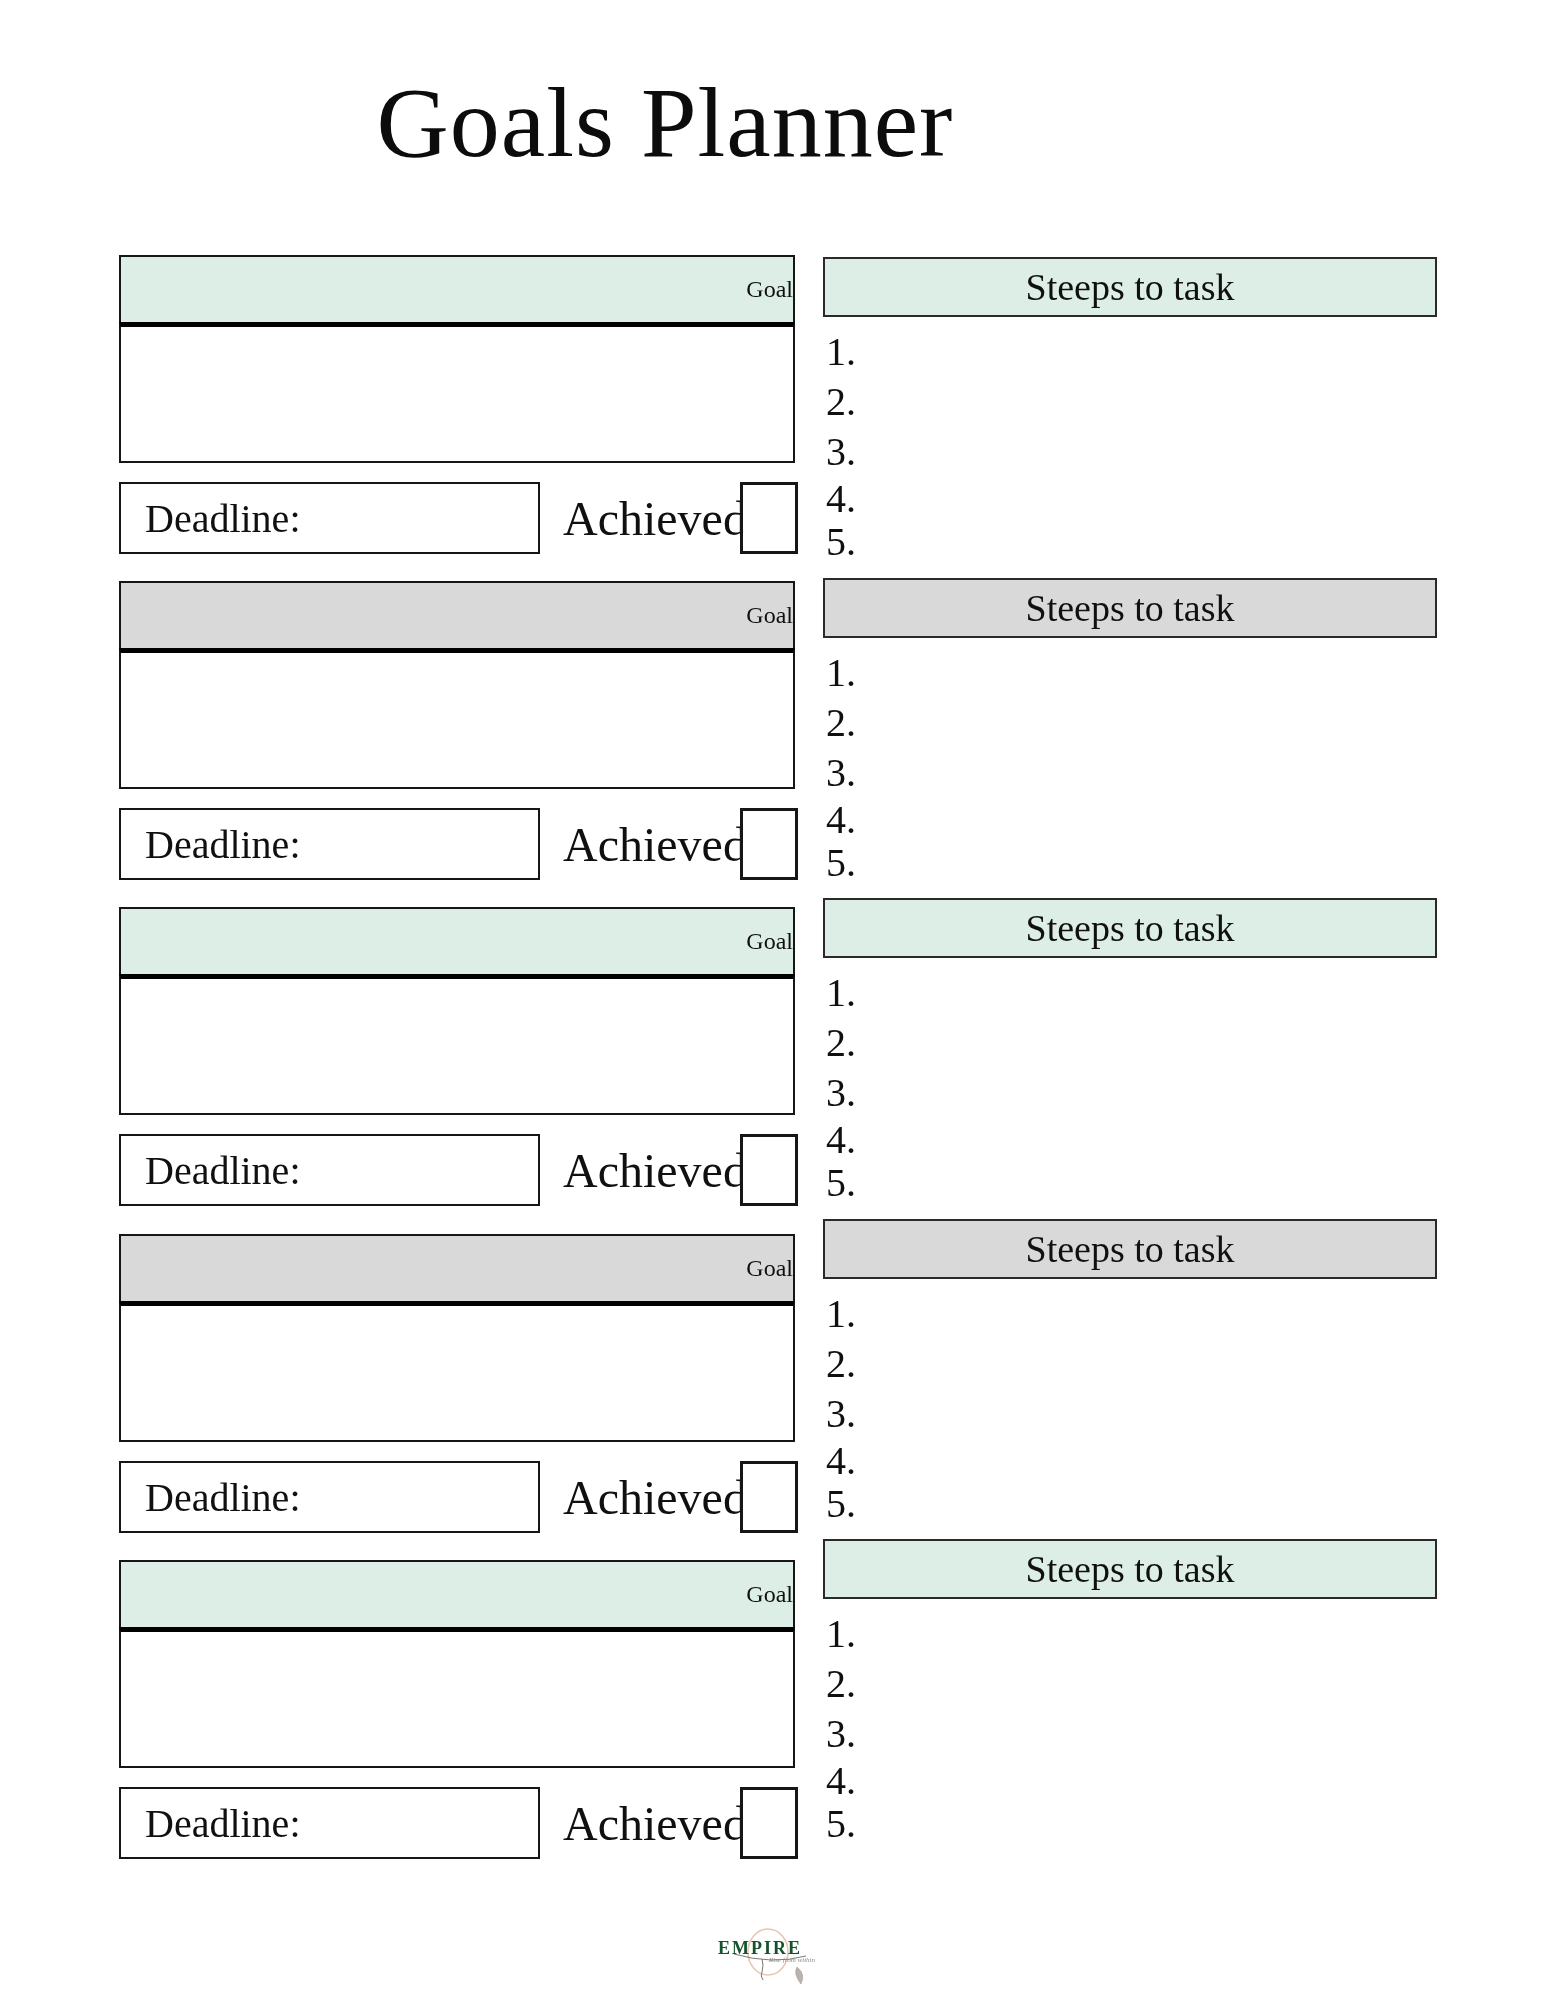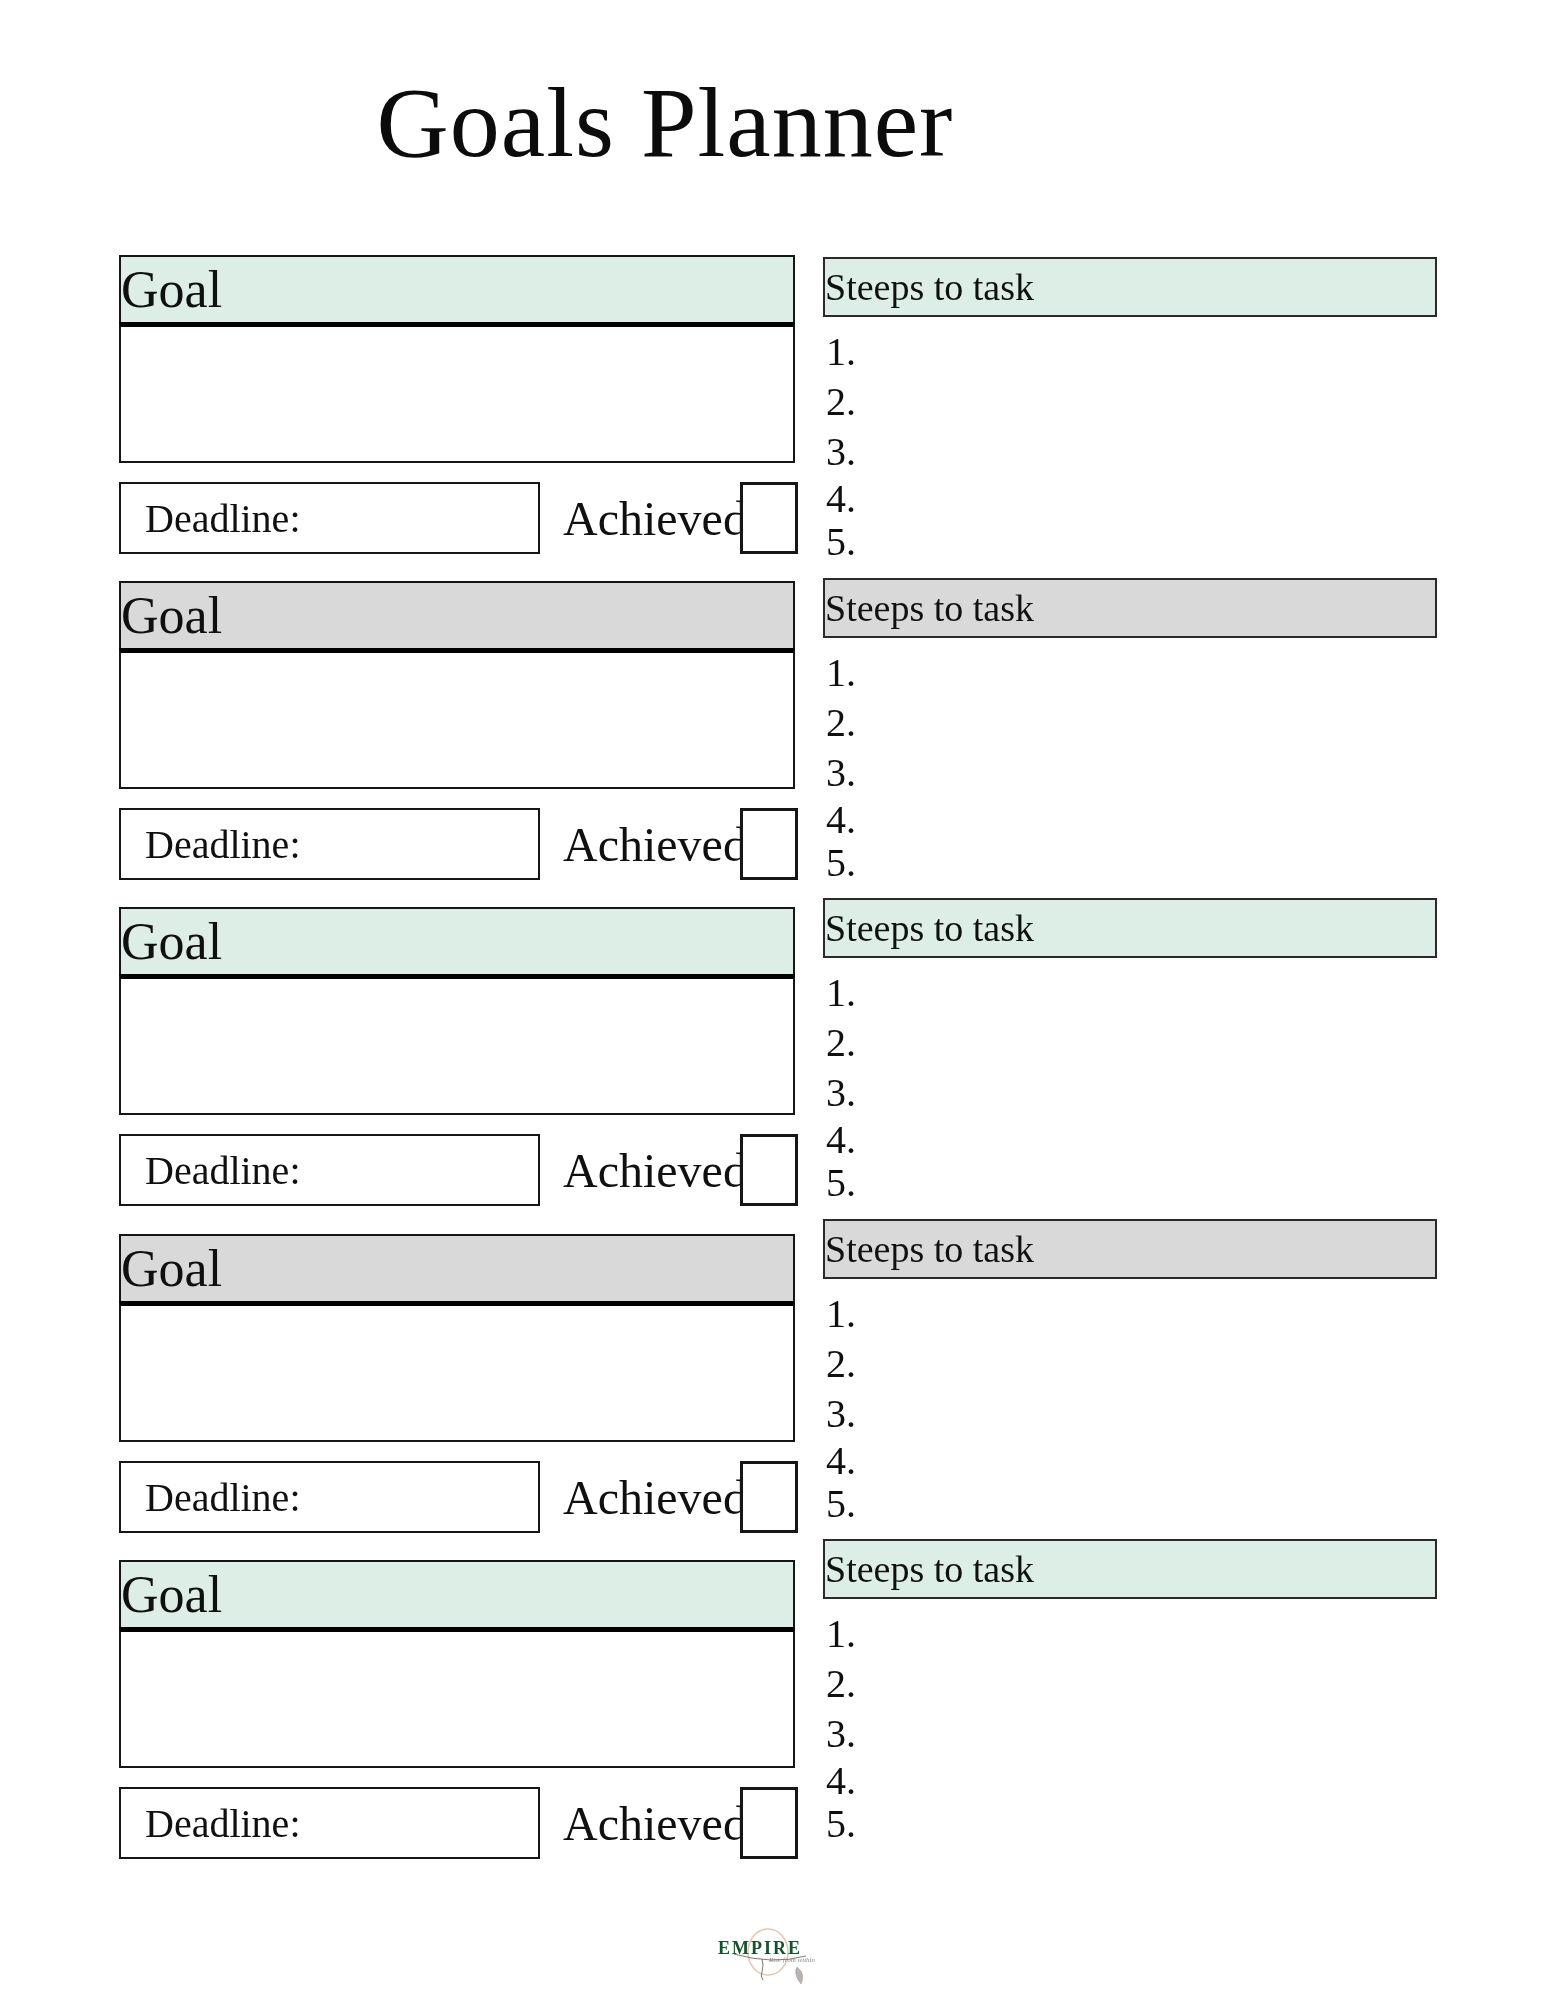--- a/index.html
+++ b/index.html
@@ -8,21 +8,21 @@
     font-family:"Liberation Serif", serif;color:#101010;overflow:hidden;
   }
   .page-title{
     position:absolute;top:70px;left:0;width:1330px;text-align:center;
     font-size:100px;line-height:1.05;letter-spacing:1px;color:#0c0c0c;font-weight:400;
   }
   
   .goal-card{position:absolute;left:119px;width:676px;}
   .goal-header{
     box-sizing:border-box;height:67px;border:2px solid #161616;border-bottom:none;
-    display:flex;align-items:center;justify-content:flex-start;font-size:52px;
+    display:flex;align-items:center;justify-content:flex-end;font-size:24px;
   }
   .goal-input{
     box-sizing:border-box;height:141px;border:2px solid #161616;border-top:5px solid #000;
     background:#ffffff;
   }
   .deadline-field{
     position:absolute;box-sizing:border-box;left:0;top:227px;width:421px;height:72px;
     border:2px solid #161616;font-size:40px;display:flex;align-items:center;
     padding-left:24px;background:#ffffff;
   }
@@ -31,21 +31,21 @@
     font-size:48px;
   }
   .achieved-checkbox{
     position:absolute;box-sizing:border-box;left:621px;top:227px;width:58px;height:72px;
     border:3px solid #161616;background:#ffffff;
   }
   
   .steps-card{position:absolute;left:823px;width:614px;}
   .steps-header{
     box-sizing:border-box;height:60px;border:2px solid #2a2a2a;
-    display:flex;align-items:center;font-size:38px;
+    display:flex;align-items:center;justify-content:center;font-size:38px;
   }
   .step-line{position:absolute;left:3px;width:608px;height:50px;font-size:40px;line-height:50px;}
   .step-0{top:70px}.step-1{top:120px}.step-2{top:170px}.step-3{top:217px}.step-4{top:260px}
   
   .brand-logo{position:absolute;left:700px;top:1915px;width:130px;height:78px;}
   .brand-logo svg{position:absolute;left:0;top:0;}
   .brand-name{
     position:absolute;top:23px;left:0;width:130px;text-align:center;
     transform:translateX(-5px);font-size:18px;letter-spacing:2px;color:#14532d;font-weight:600;
   }

